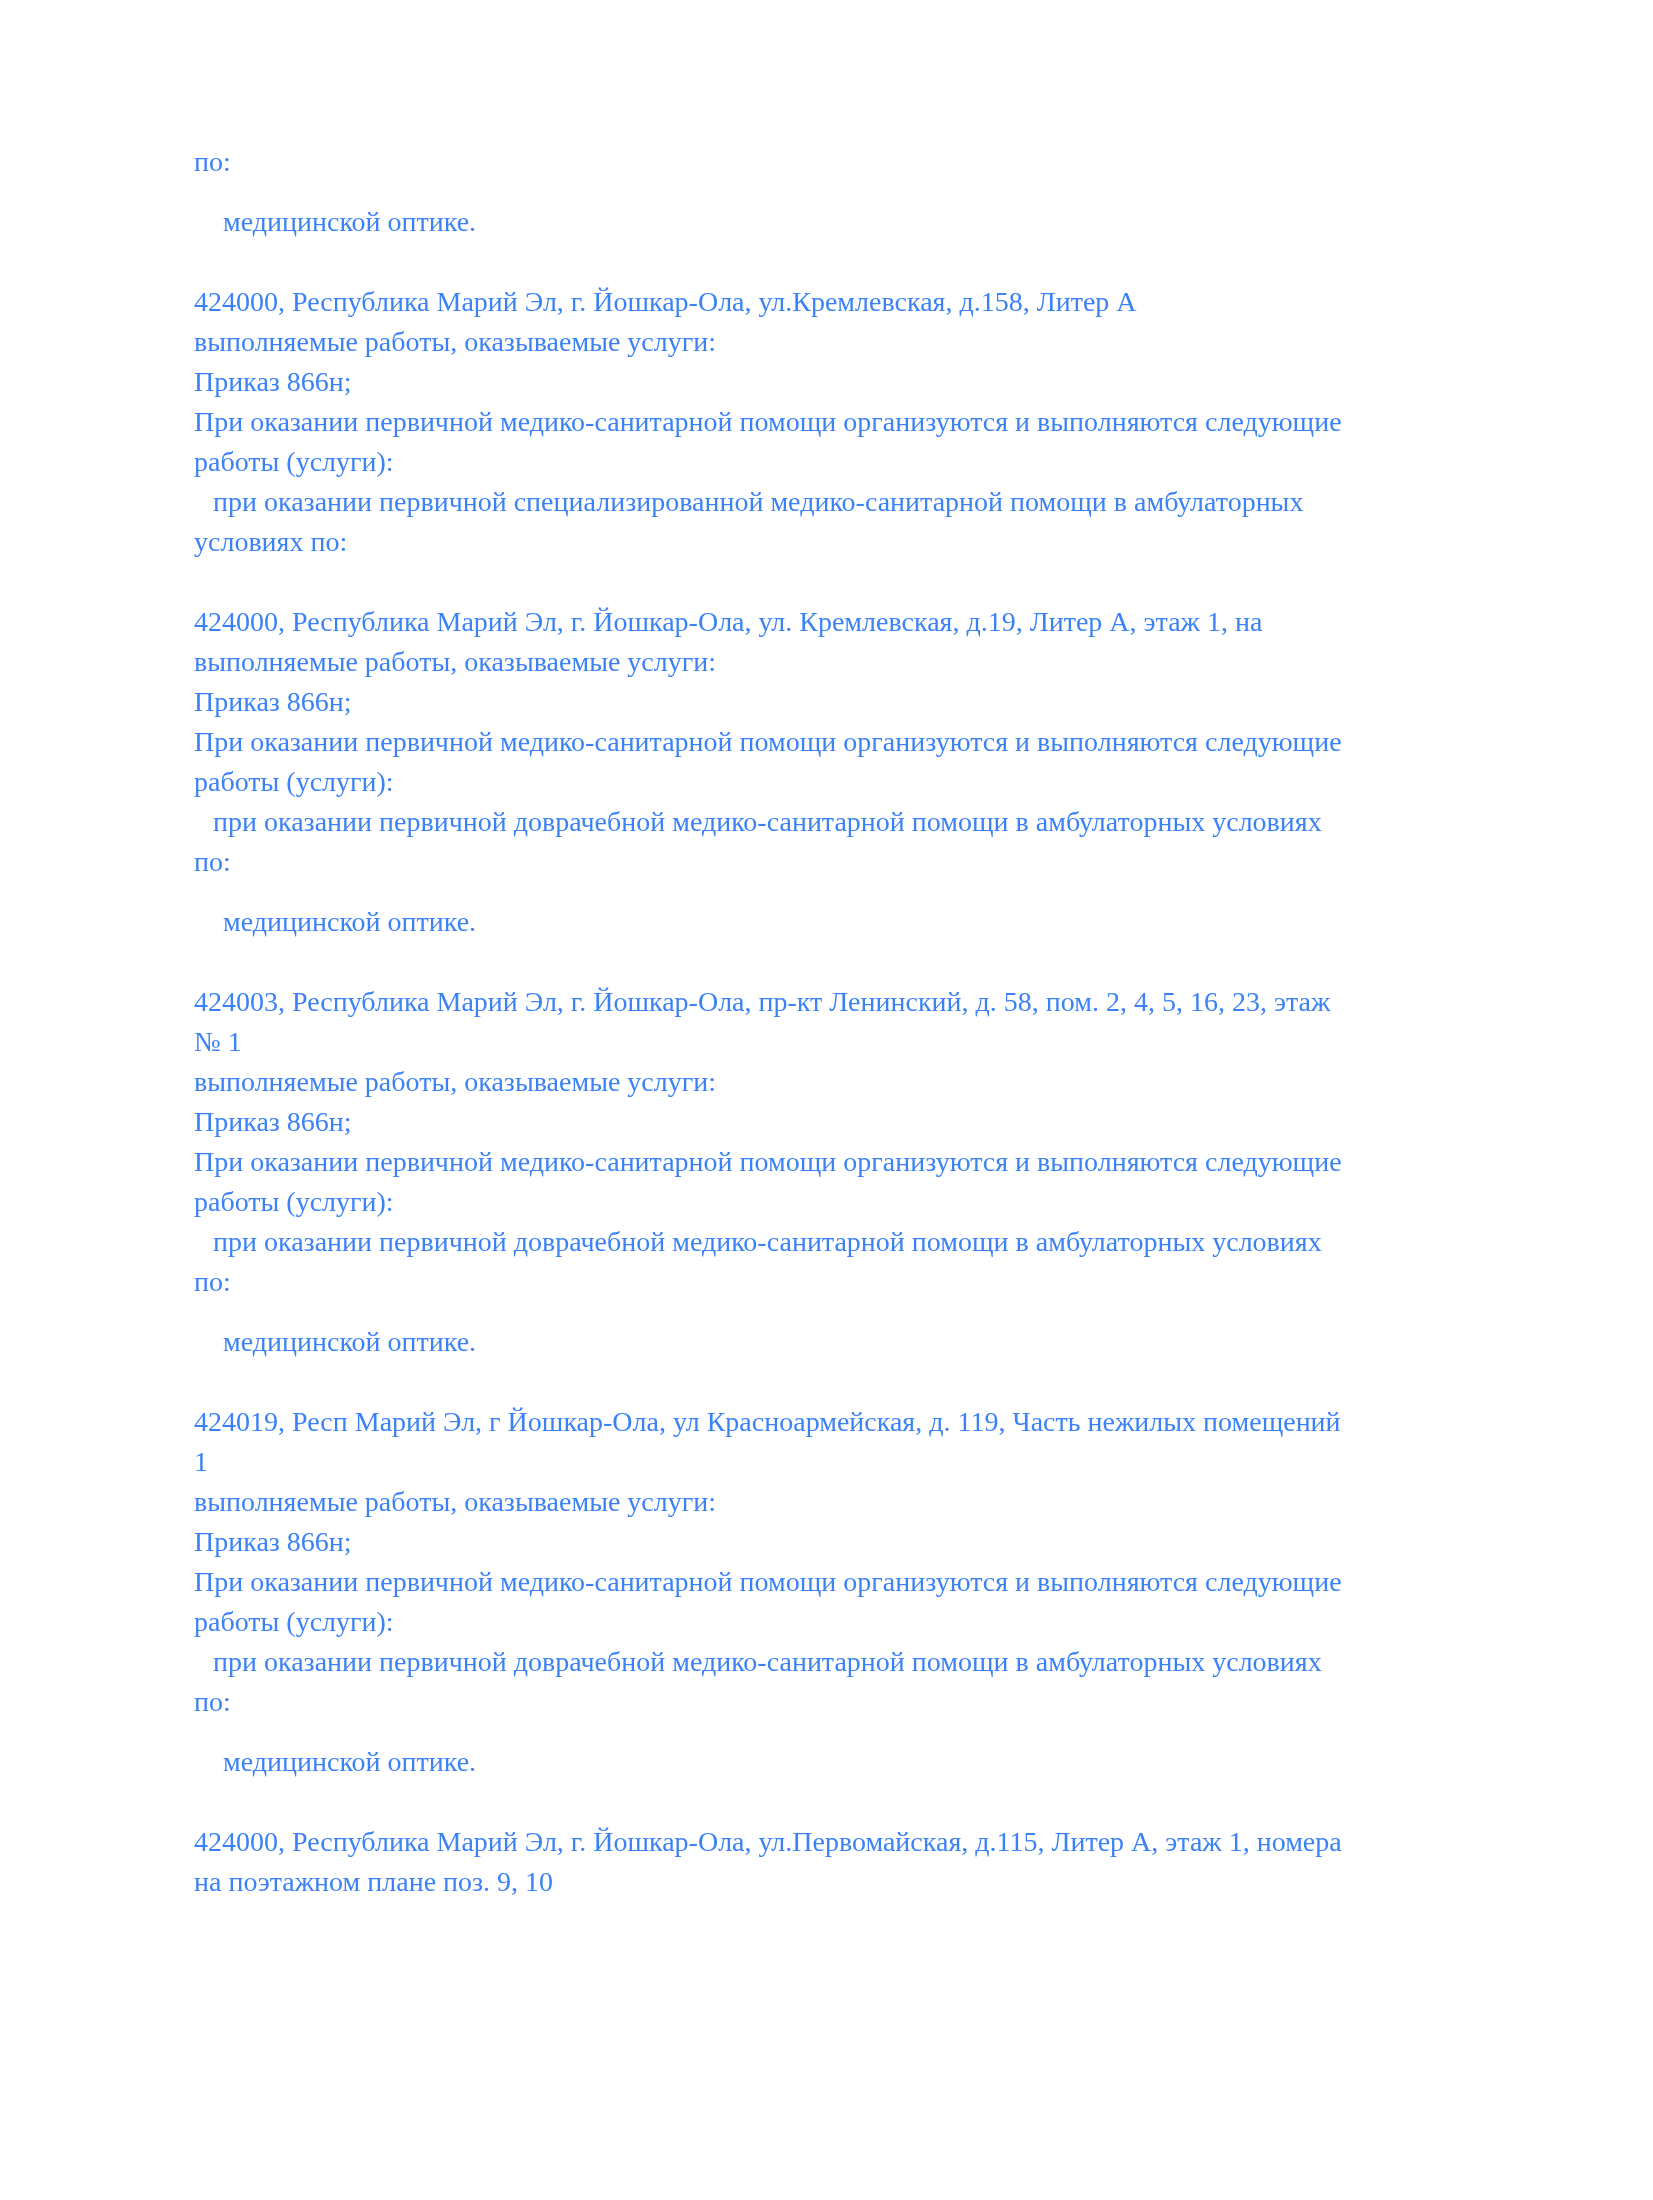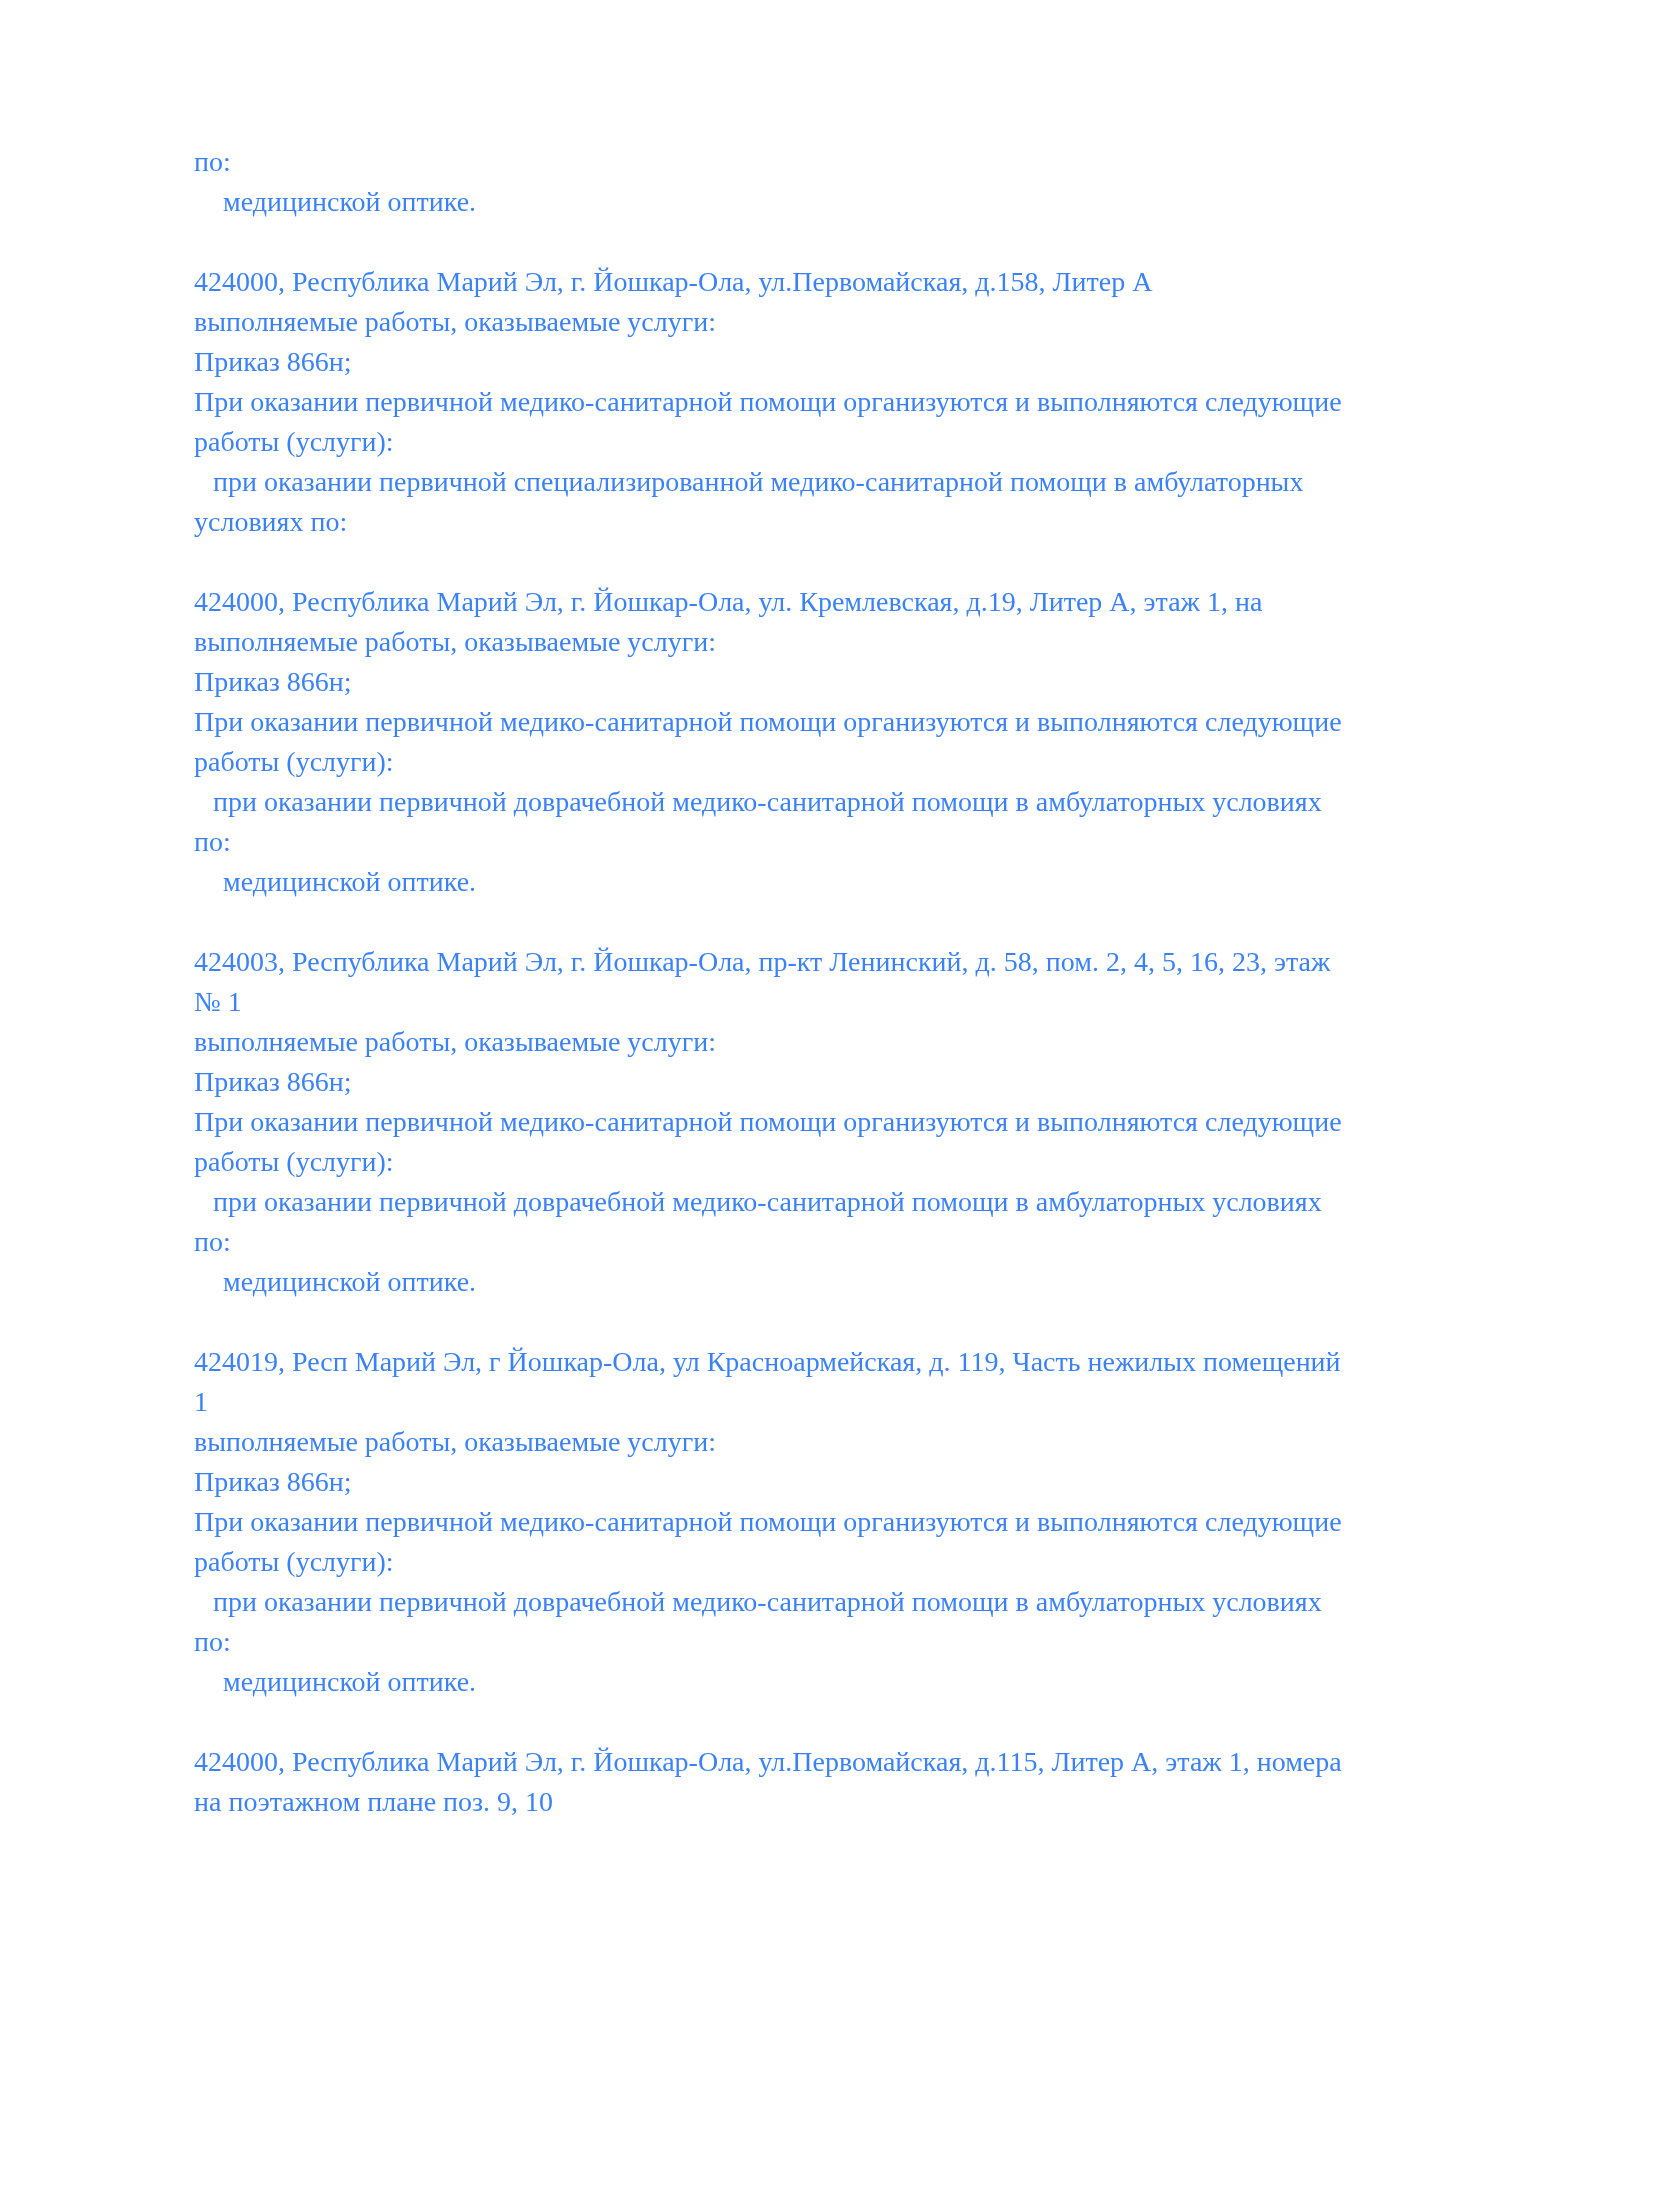--- a/index.html
+++ b/index.html
@@ -28,33 +28,33 @@
   }
   .line {
     font-size: 28px;
     line-height: 40px;
     height: 40px;
     white-space: pre;
     letter-spacing: 0;
   }
   .indent-0 { padding-left: 0; }
   .indent-1 { padding-left: 19px; }
-  .indent-2 { padding-left: 29px; }
+  .indent-2 { padding-left: 29px; margin-top: 20px; }
 </style>
 </head>
 <body>
 
 <div class="page">
   <div id="doc">
       <div class="block">
         <div class="line indent-0">по:</div>
         <div class="line indent-2">медицинской оптике.</div>
       </div>
       <div class="block">
-        <div class="line indent-0">424000, Республика Марий Эл, г. Йошкар-Ола, ул.Первомайская, д.158, Литер А</div>
+        <div class="line indent-0">424000, Республика Марий Эл, г. Йошкар-Ола, ул.Кремлевская, д.158, Литер А</div>
         <div class="line indent-0">выполняемые работы, оказываемые услуги:</div>
         <div class="line indent-0">Приказ 866н;</div>
         <div class="line indent-0">При оказании первичной медико-санитарной помощи организуются и выполняются следующие</div>
         <div class="line indent-0">работы (услуги):</div>
         <div class="line indent-1">при оказании первичной специализированной медико-санитарной помощи в амбулаторных</div>
         <div class="line indent-0">условиях по:</div>
       </div>
       <div class="block">
         <div class="line indent-0">424000, Республика Марий Эл, г. Йошкар-Ола, ул. Кремлевская, д.19, Литер А, этаж 1, на</div>
         <div class="line indent-0">выполняемые работы, оказываемые услуги:</div>

